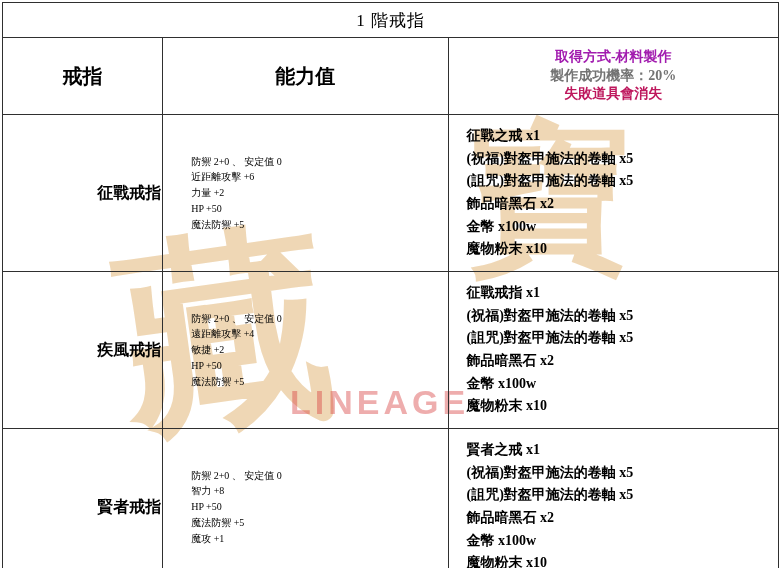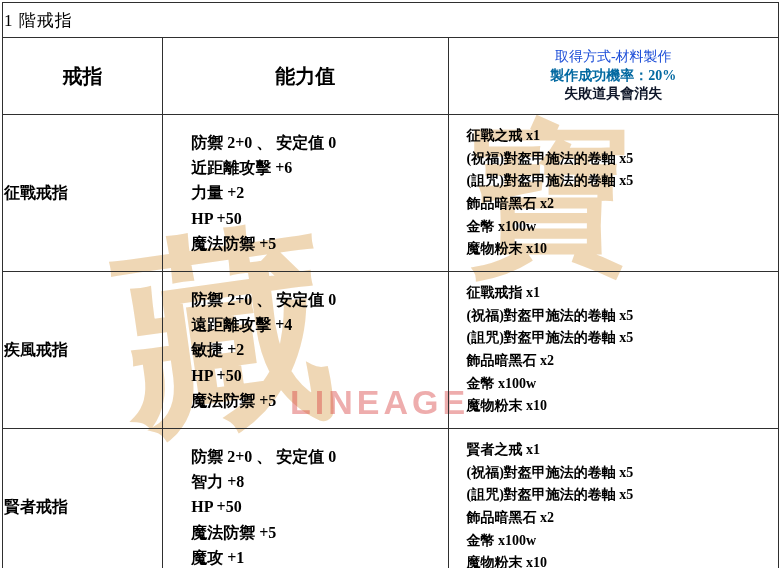--- a/index.html
+++ b/index.html
@@ -50,52 +50,53 @@
     background: transparent;
   }
   table.ring-table td, table.ring-table th {
     border: 1px solid #2f2f2f;
     vertical-align: middle;
     background: transparent;
   }
   
   .title-cell {
     background: #e8efdc;
+    text-align: center;
     font-size: 17px;
     font-weight: normal;
     height: 32px;
     letter-spacing: 1px;
   }
   
   .hdr-cell {
     background: #e8efdc;
     text-align: center;
     font-size: 20px;
     font-weight: bold;
     height: 72px;
     padding: 2px 4px;
   }
   .hdr-acquire {
     line-height: 1.35;
     font-size: 14px;
   }
-  .hdr-acquire .l1 { color: #1d4ed8; font-weight: normal; }
-  .hdr-acquire .l2 { color: #0369a1; font-weight: bold; }
-  .hdr-acquire .l3 { color: #0f172a; font-weight: bold; }
+  .hdr-acquire .l1 { color: #a21caf; font-weight: bold; }
+  .hdr-acquire .l2 { color: #737373; font-weight: bold; }
+  .hdr-acquire .l3 { color: #be185d; font-weight: bold; }
 
   
   .ring-name {
-    text-align: left;
+    text-align: right;
     font-size: 16px;
     font-weight: bold;
     width: 160px;
   }
   .stats-cell {
-    font-size: 16px;
-    font-weight: bold;
+    font-size: 10px;
+    font-weight: normal;
     padding: 8px 0 8px 28px;
     line-height: 1.58;
     width: 285px;
   }
   .mats-cell {
     font-size: 14px;
     font-weight: bold;
     padding: 6px 0 6px 18px;
     line-height: 1.62;
   }

